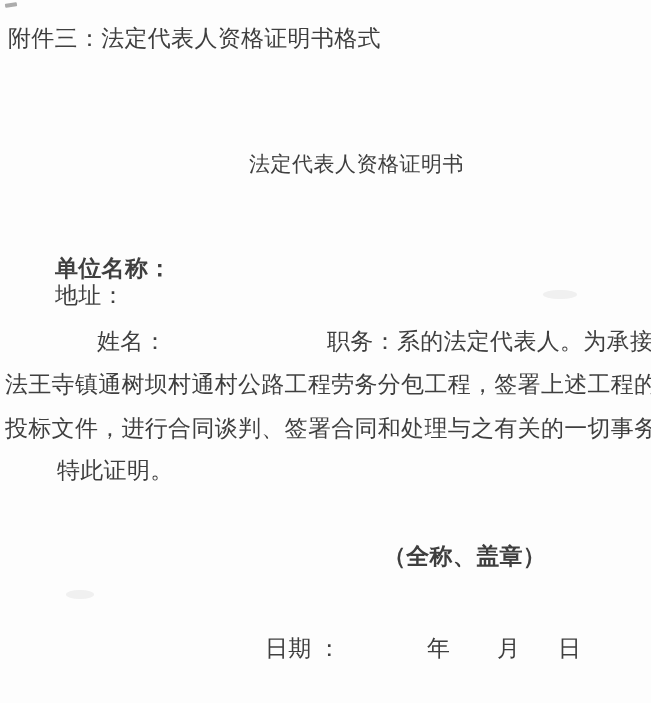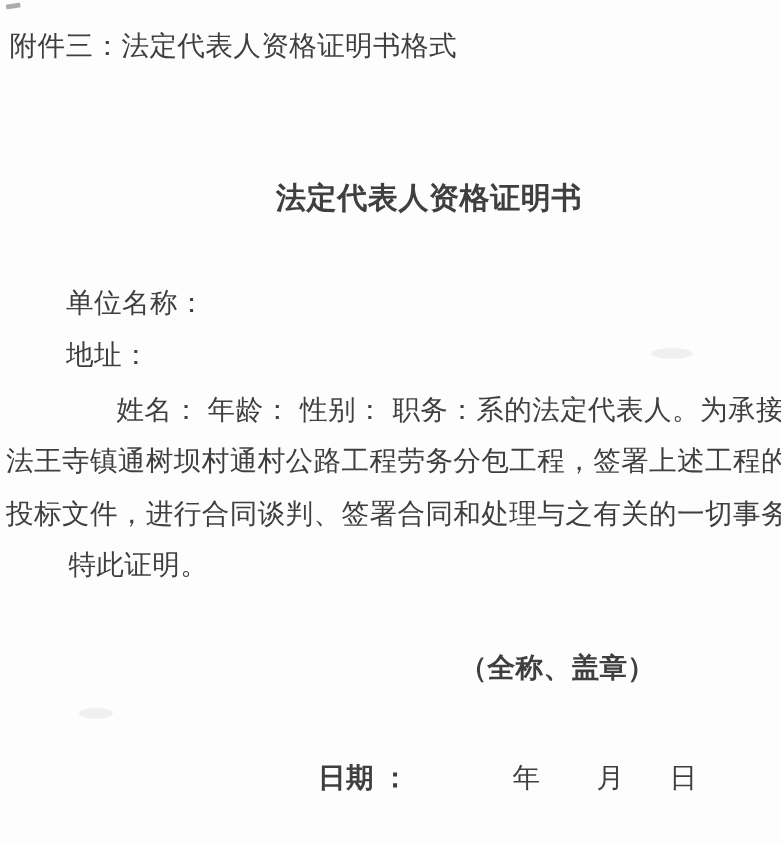--- a/index.html
+++ b/index.html
@@ -16,33 +16,33 @@
     color: #3f3f3f;
   }
   .t {
     position: absolute;
     white-space: pre;
     line-height: 1.15;
     font-size: 23px;
     letter-spacing: 0.3px;
   }
   .header   { left: 8px;   top: 26px; }
-  .title    { left: 230px; top: 152px; font-size: 25px; font-weight: 700; letter-spacing: 0.5px; }
-  .unit     { left: 55px;  top: 240px; }
+  .title    { left: 249px; top: 152px; font-size: 21px; font-weight: 400; letter-spacing: 0.5px; }
+  .unit     { left: 55px;  top: 256px; font-weight: bold; }
   .addr     { left: 55px;  top: 283px; }
   .seg-name { left: 97px;  top: 329px; }
   .seg-age  { left: 173px; top: 329px; }
   .seg-sex  { left: 250px; top: 329px; }
   .seg-duty { left: 327px; top: 329px; }
   .line2    { left: 5px;   top: 372px; }
   .line3    { left: 5px;   top: 416px; }
   .closing  { left: 57px;  top: 458px; }
   .bidder   { left: 265px; top: 544px; }
   .bidhint  { left: 383px; top: 544px; font-weight: bold; }
-  .datelbl  { left: 265px; top: 636px; font-weight: bold; }
+  .datelbl  { left: 265px; top: 636px; }
   .dyear    { left: 427px; top: 636px; }
   .dmonth   { left: 497px; top: 636px; }
   .dday     { left: 558px; top: 636px; }
   .artifact-mark {
     position: absolute;
     left: 5px; top: 3px;
     width: 12px; height: 4px;
     background: #6a6a6a;
     opacity: 0.55;
     transform: rotate(-8deg);
@@ -68,22 +68,20 @@
 
   <div class="t header">附件三：法定代表人资格证明书格式</div>
 
   <div class="t title">法定代表人资格证明书</div>
 
   <div class="t unit">单位名称：</div>
 
   <div class="t seg-name">姓名：</div>
 
   <div class="t addr">地址：</div>
-  <div class="t seg-age">年龄：</div>
-  <div class="t seg-sex">性别：</div>
   <div class="t seg-duty">职务：系的法定代表人。为承接</div>
 
   <div class="t line2">法王寺镇通树坝村通村公路工程劳务分包工程，签署上述工程的</div>
   <div class="t line3">投标文件，进行合同谈判、签署合同和处理与之有关的一切事务。</div>
 
   <div class="t closing">特此证明。</div>
 
   <div class="t bidhint">（全称、盖章）</div>
 
   <div class="t datelbl">日期 ：</div>

